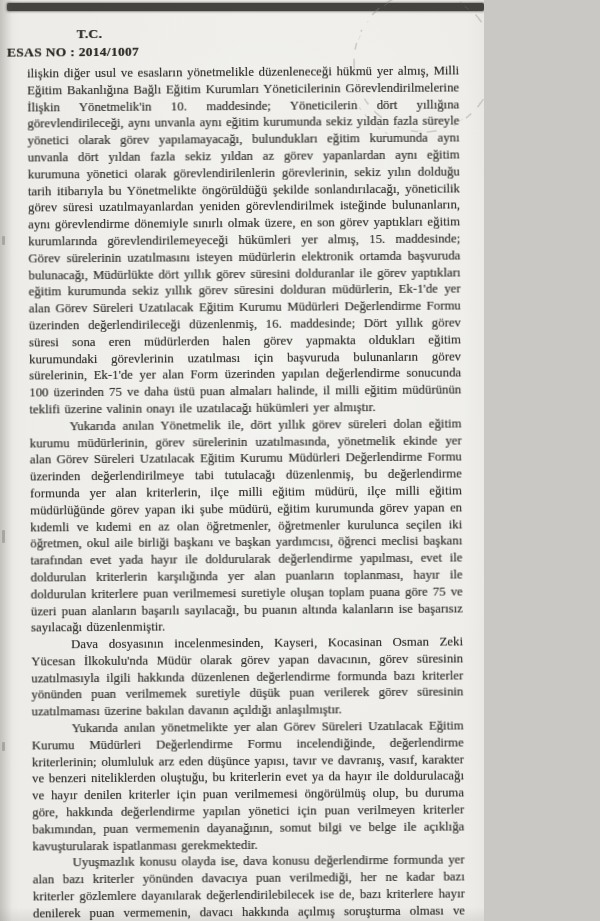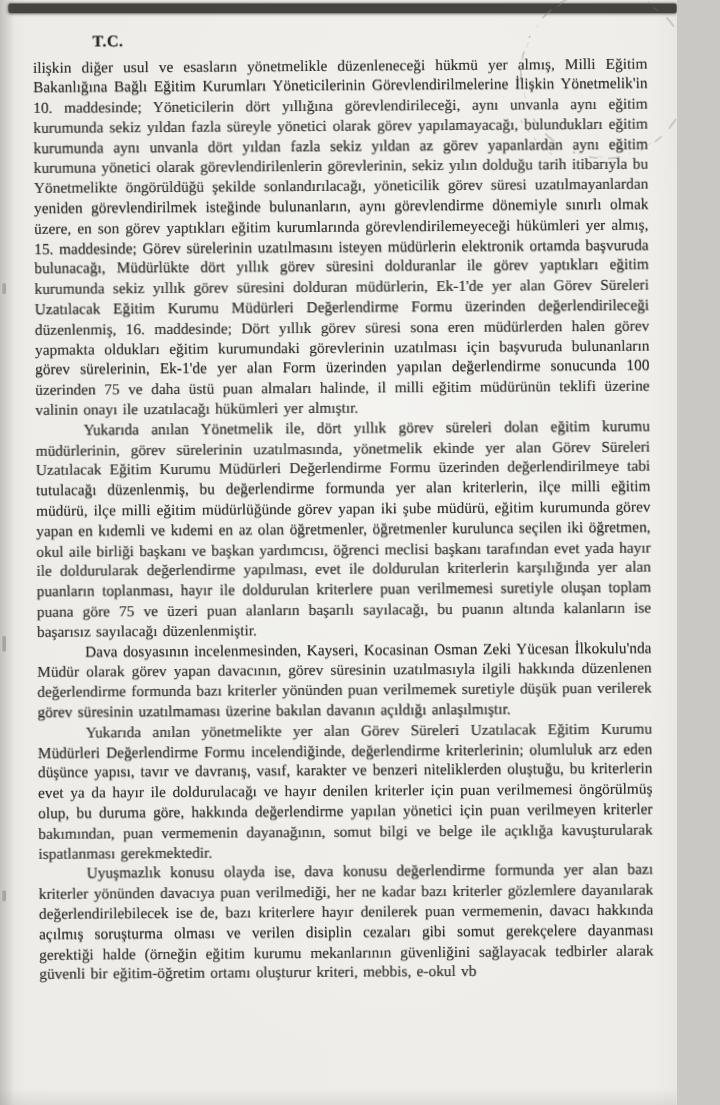--- a/index.html
+++ b/index.html
@@ -4,21 +4,21 @@
 <style>
   html,body{margin:0;padding:0;}
   body{
     width:600px;height:921px;
     font-family:"Liberation Serif","DejaVu Serif",serif;
     background:#c9c8c4;
     overflow:hidden;
   }
   .page{
     position:relative;
-    width:564px;height:921px;
+    width:484px;height:921px;
     background:
       radial-gradient(ellipse at 55% 40%, rgba(255,255,255,0.35), rgba(0,0,0,0) 70%),
       linear-gradient(to right, #e3e2de 0%, #edecE8 4%, #eeede9 96%, #e9e8e4 100%);
     background-color:#ECEBE7;
     overflow:hidden;
   }
   
   .scan-top{
     position:absolute;top:3px;left:7px;right:0;height:8px;
     background:#45433f;border-radius:2px;
@@ -83,20 +83,21 @@
   <svg class="stamp" viewBox="390 0 210 190" aria-hidden="true">
     <circle cx="540" cy="62" r="70" fill="none" stroke="#8d8a84" stroke-width="1.6" stroke-dasharray="7 12 2 18 10 9" opacity="0.7"></circle>
     <circle cx="540" cy="62" r="69" fill="none" stroke="#a5a29b" stroke-width="0.8" stroke-dasharray="2 22 5 14" opacity="0.6"></circle>
     <path d="M470 100 q 14 22 34 34" fill="none" stroke="#8d8a84" stroke-width="1.2" stroke-dasharray="3 6" opacity="0.55"></path>
   </svg>
 
   <div class="content">
 
     <div class="court-header">
       <div class="centered">T.C.</div>
+      <div class="leftline">ESAS NO : 2014/1007</div>
     </div>
 
     <div class="body-text">
       <p>ilişkin diğer usul ve esasların yönetmelikle düzenleneceği hükmü yer almış, Milli Eğitim Bakanlığına Bağlı Eğitim Kurumları Yöneticilerinin Görevlendirilmelerine İlişkin Yönetmelik'in 10. maddesinde; Yöneticilerin dört yıllığına görevlendirileceği, aynı unvanla aynı eğitim kurumunda sekiz yıldan fazla süreyle yönetici olarak görev yapılamayacağı, bulundukları eğitim kurumunda aynı unvanla dört yıldan fazla sekiz yıldan az görev yapanlardan aynı eğitim kurumuna yönetici olarak görevlendirilenlerin görevlerinin, sekiz yılın dolduğu tarih itibarıyla bu Yönetmelikte öngörüldüğü şekilde sonlandırılacağı, yöneticilik görev süresi uzatılmayanlardan yeniden görevlendirilmek isteğinde bulunanların, aynı görevlendirme dönemiyle sınırlı olmak üzere, en son görev yaptıkları eğitim kurumlarında görevlendirilemeyeceği hükümleri yer almış, 15. maddesinde; Görev sürelerinin uzatılmasını isteyen müdürlerin elektronik ortamda başvuruda bulunacağı, Müdürlükte dört yıllık görev süresini dolduranlar ile görev yaptıkları eğitim kurumunda sekiz yıllık görev süresini dolduran müdürlerin, Ek-1'de yer alan Görev Süreleri Uzatılacak Eğitim Kurumu Müdürleri Değerlendirme Formu üzerinden değerlendirileceği düzenlenmiş, 16. maddesinde; Dört yıllık görev süresi sona eren müdürlerden halen görev yapmakta oldukları eğitim kurumundaki görevlerinin uzatılması için başvuruda bulunanların görev sürelerinin, Ek-1'de yer alan Form üzerinden yapılan değerlendirme sonucunda 100 üzerinden 75 ve daha üstü puan almaları halinde, il milli eğitim müdürünün teklifi üzerine valinin onayı ile uzatılacağı hükümleri yer almıştır.</p>
       <p class="indent">Yukarıda anılan Yönetmelik ile, dört yıllık görev süreleri dolan eğitim kurumu müdürlerinin, görev sürelerinin uzatılmasında, yönetmelik ekinde yer alan Görev Süreleri Uzatılacak Eğitim Kurumu Müdürleri Değerlendirme Formu üzerinden değerlendirilmeye tabi tutulacağı düzenlenmiş, bu değerlendirme formunda yer alan kriterlerin, ilçe milli eğitim müdürü, ilçe milli eğitim müdürlüğünde görev yapan iki şube müdürü, eğitim kurumunda görev yapan en kıdemli ve kıdemi en az olan öğretmenler, öğretmenler kurulunca seçilen iki öğretmen, okul aile birliği başkanı ve başkan yardımcısı, öğrenci meclisi başkanı tarafından evet yada hayır ile doldurularak değerlendirme yapılması, evet ile doldurulan kriterlerin karşılığında yer alan puanların toplanması, hayır ile doldurulan kriterlere puan verilmemesi suretiyle oluşan toplam puana göre 75 ve üzeri puan alanların başarılı sayılacağı, bu puanın altında kalanların ise başarısız sayılacağı düzenlenmiştir.</p>
       <p class="indent">Dava dosyasının incelenmesinden, Kayseri, Kocasinan Osman Zeki Yücesan İlkokulu'nda Müdür olarak görev yapan davacının, görev süresinin uzatılmasıyla ilgili hakkında düzenlenen değerlendirme formunda bazı kriterler yönünden puan verilmemek suretiyle düşük puan verilerek görev süresinin uzatılmaması üzerine bakılan davanın açıldığı anlaşılmıştır.</p>
       <p class="indent">Yukarıda anılan yönetmelikte yer alan Görev Süreleri Uzatılacak Eğitim Kurumu Müdürleri Değerlendirme Formu incelendiğinde, değerlendirme kriterlerinin; olumluluk arz eden düşünce yapısı, tavır ve davranış, vasıf, karakter ve benzeri niteliklerden oluştuğu, bu kriterlerin evet ya da hayır ile doldurulacağı ve hayır denilen kriterler için puan verilmemesi öngörülmüş olup, bu duruma göre, hakkında değerlendirme yapılan yönetici için puan verilmeyen kriterler bakımından, puan vermemenin dayanağının, somut bilgi ve belge ile açıklığa kavuşturularak ispatlanması gerekmektedir.</p>
       <p class="indent">Uyuşmazlık konusu olayda ise, dava konusu değerlendirme formunda yer alan bazı kriterler yönünden davacıya puan verilmediği, her ne kadar bazı kriterler gözlemlere dayanılarak değerlendirilebilecek ise de, bazı kriterlere hayır denilerek puan vermemenin, davacı hakkında açılmış soruşturma olması ve verilen disiplin cezaları gibi somut gerekçelere dayanması gerektiği halde (örneğin eğitim kurumu mekanlarının güvenliğini sağlayacak tedbirler alarak güvenli bir eğitim-öğretim ortamı oluşturur kriteri, mebbis, e-okul vb</p>
     </div>
 

